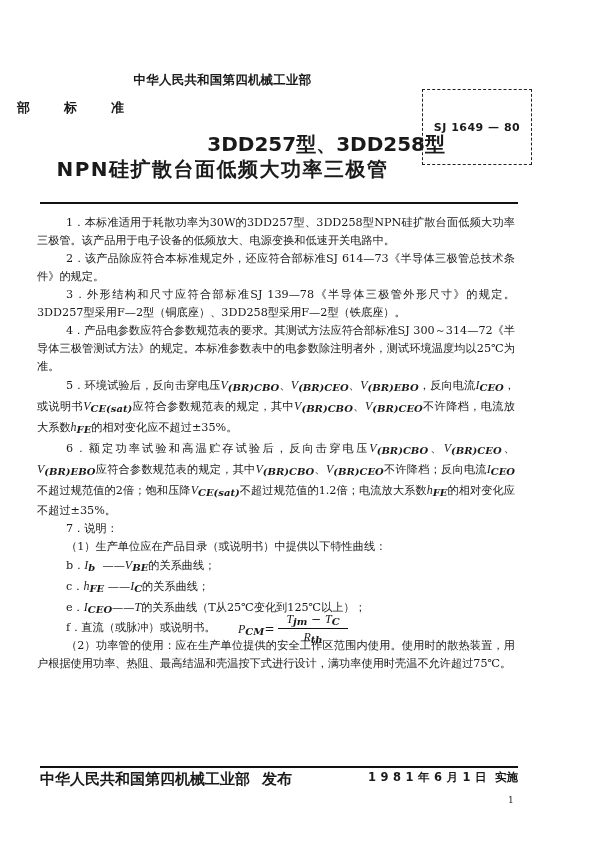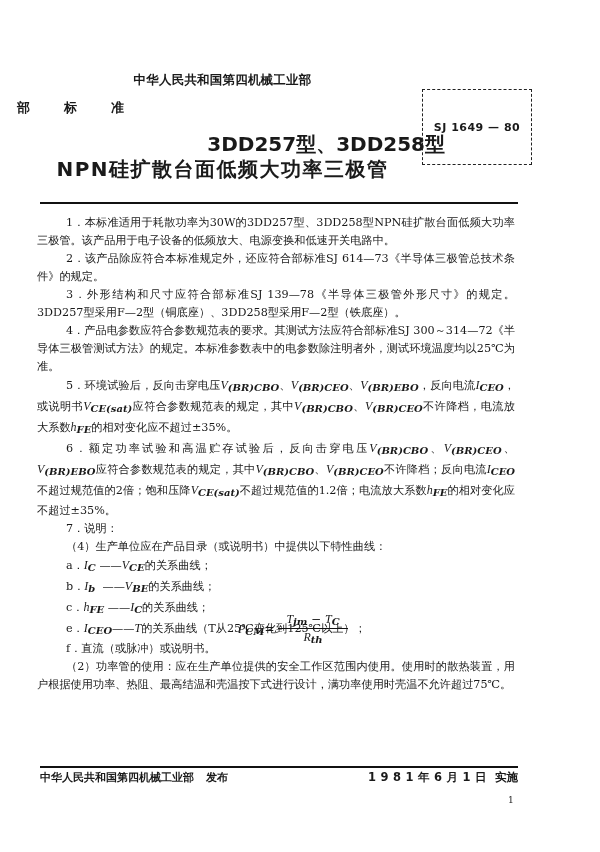--- a/index.html
+++ b/index.html
@@ -21,21 +21,21 @@
   .body p { margin: 0; text-align: justify; }
   .ind { text-indent: 29px; }
   .ind2 { padding-left: 29px; }
   i { font-style: italic; font-family: "Liberation Serif", "DejaVu Serif", serif; font-size: 12px; }
   sub { font-size: 10px; font-style: italic; font-weight: bold; vertical-align: -2px; }
   .formula { left: 238px; top: 612px; width: 120px; font-size: 12px; }
   .formula .lhs { position: absolute; left: 0; top: 10px; }
   .formula .frac { position: absolute; left: 40px; top: 0; width: 70px; text-align: center; }
   .formula .num { display: block; border-bottom: 1px solid #111; padding-bottom: 1px; }
   .formula .den { display: block; padding-top: 1px; }
-  .footer-left { left: 40px; top: 770px; font-size: 11px; font-weight: bold; }
+  .footer-left { left: 40px; top: 770px; font-size: 15px; font-weight: bold; }
   .footer-left .issue { margin-left: 12px; }
   .footer-right { right: 82px; top: 770px; font-size: 11.5px; font-weight: bold; letter-spacing: 4.5px; margin-left: 48px; }
   .footer-right .impl { margin-left: 4px; letter-spacing: 0; }
   .pagenum { left: 508px; top: 795px; font-size: 9px; }
 </style>
 </head>
 <body>
 
 <div class="abs ministry sans">中华人民共和国第四机械工业部</div>
 <div class="abs stdtype sans">
@@ -57,23 +57,22 @@
 
   <p class="ind">
     <span>5．环境试验后，反向击穿电压</span><i>V</i><sub>(BR)CBO</sub><span>、</span><i>V</i><sub>(BR)CEO</sub><span>、</span><i>V</i><sub>(BR)EBO</sub><span>，反向电流</span><i>I</i><sub>CEO</sub><span>，或说明书</span><i>V</i><sub>CE(sat)</sub><span>应符合参数规范表的规定，其中</span><i>V</i><sub>(BR)CBO</sub><span>、</span><i>V</i><sub>(BR)CEO</sub><span>不许降档，电流放大系数</span><i>h</i><sub>FE</sub><span>的相对变化应不超过±35%。</span>
   </p>
 
   <p class="ind">
     <span>6．额定功率试验和高温贮存试验后，反向击穿电压</span><i>V</i><sub>(BR)CBO</sub><span>、</span><i>V</i><sub>(BR)CEO</sub><span>、</span><i>V</i><sub>(BR)EBO</sub><span>应符合参数规范表的规定，其中</span><i>V</i><sub>(BR)CBO</sub><span>、</span><i>V</i><sub>(BR)CEO</sub><span>不许降档；反向电流</span><i>I</i><sub>CEO</sub><span>不超过规范值的2倍；饱和压降</span><i>V</i><sub>CE(sat)</sub><span>不超过规范值的1.2倍；电流放大系数</span><i>h</i><sub>FE</sub><span>的相对变化应不超过±35%。</span>
   </p>
 
   <p class="ind">7．说明：</p>
-  <p class="ind">（4）生产单位应在产品目录（或说明书）中提供以下特性曲线：</p>
+  <p class="ind">（1）生产单位应在产品目录（或说明书）中提供以下特性曲线：</p>
 
-  <p class="ind2"><span>a．</span><i>I</i><sub>C</sub>&nbsp;<span>——</span><i>V</i><sub>CE</sub><span>的关系曲线；</span></p>
   <p class="ind2"><span>b．</span><i>I</i><sub>b</sub>&nbsp;&nbsp;<span>——</span><i>V</i><sub>BE</sub><span>的关系曲线；</span></p>
   <p class="ind2"><span>c．</span><i>h</i><sub>FE</sub>&nbsp;<span>——</span><i>I</i><sub>C</sub><span>的关系曲线；</span></p>
   <p class="ind2"><span>e．</span><i>I</i><sub>CEO</sub><span>——</span><i>T</i><span>的关系曲线（T从25℃变化到125℃以上）；</span></p>
   <p class="ind2">f．直流（或脉冲）或说明书。</p>
   <p class="ind">（2）功率管的使用：应在生产单位提供的安全工作区范围内使用。使用时的散热装置，用户根据使用功率、热阻、最高结温和壳温按下式进行设计，满功率使用时壳温不允许超过75℃。</p>
 </div>
 
 <div class="abs formula">
   <span class="lhs"><i>P</i><sub>CM</sub><span>=</span></span>
   <span class="frac">

